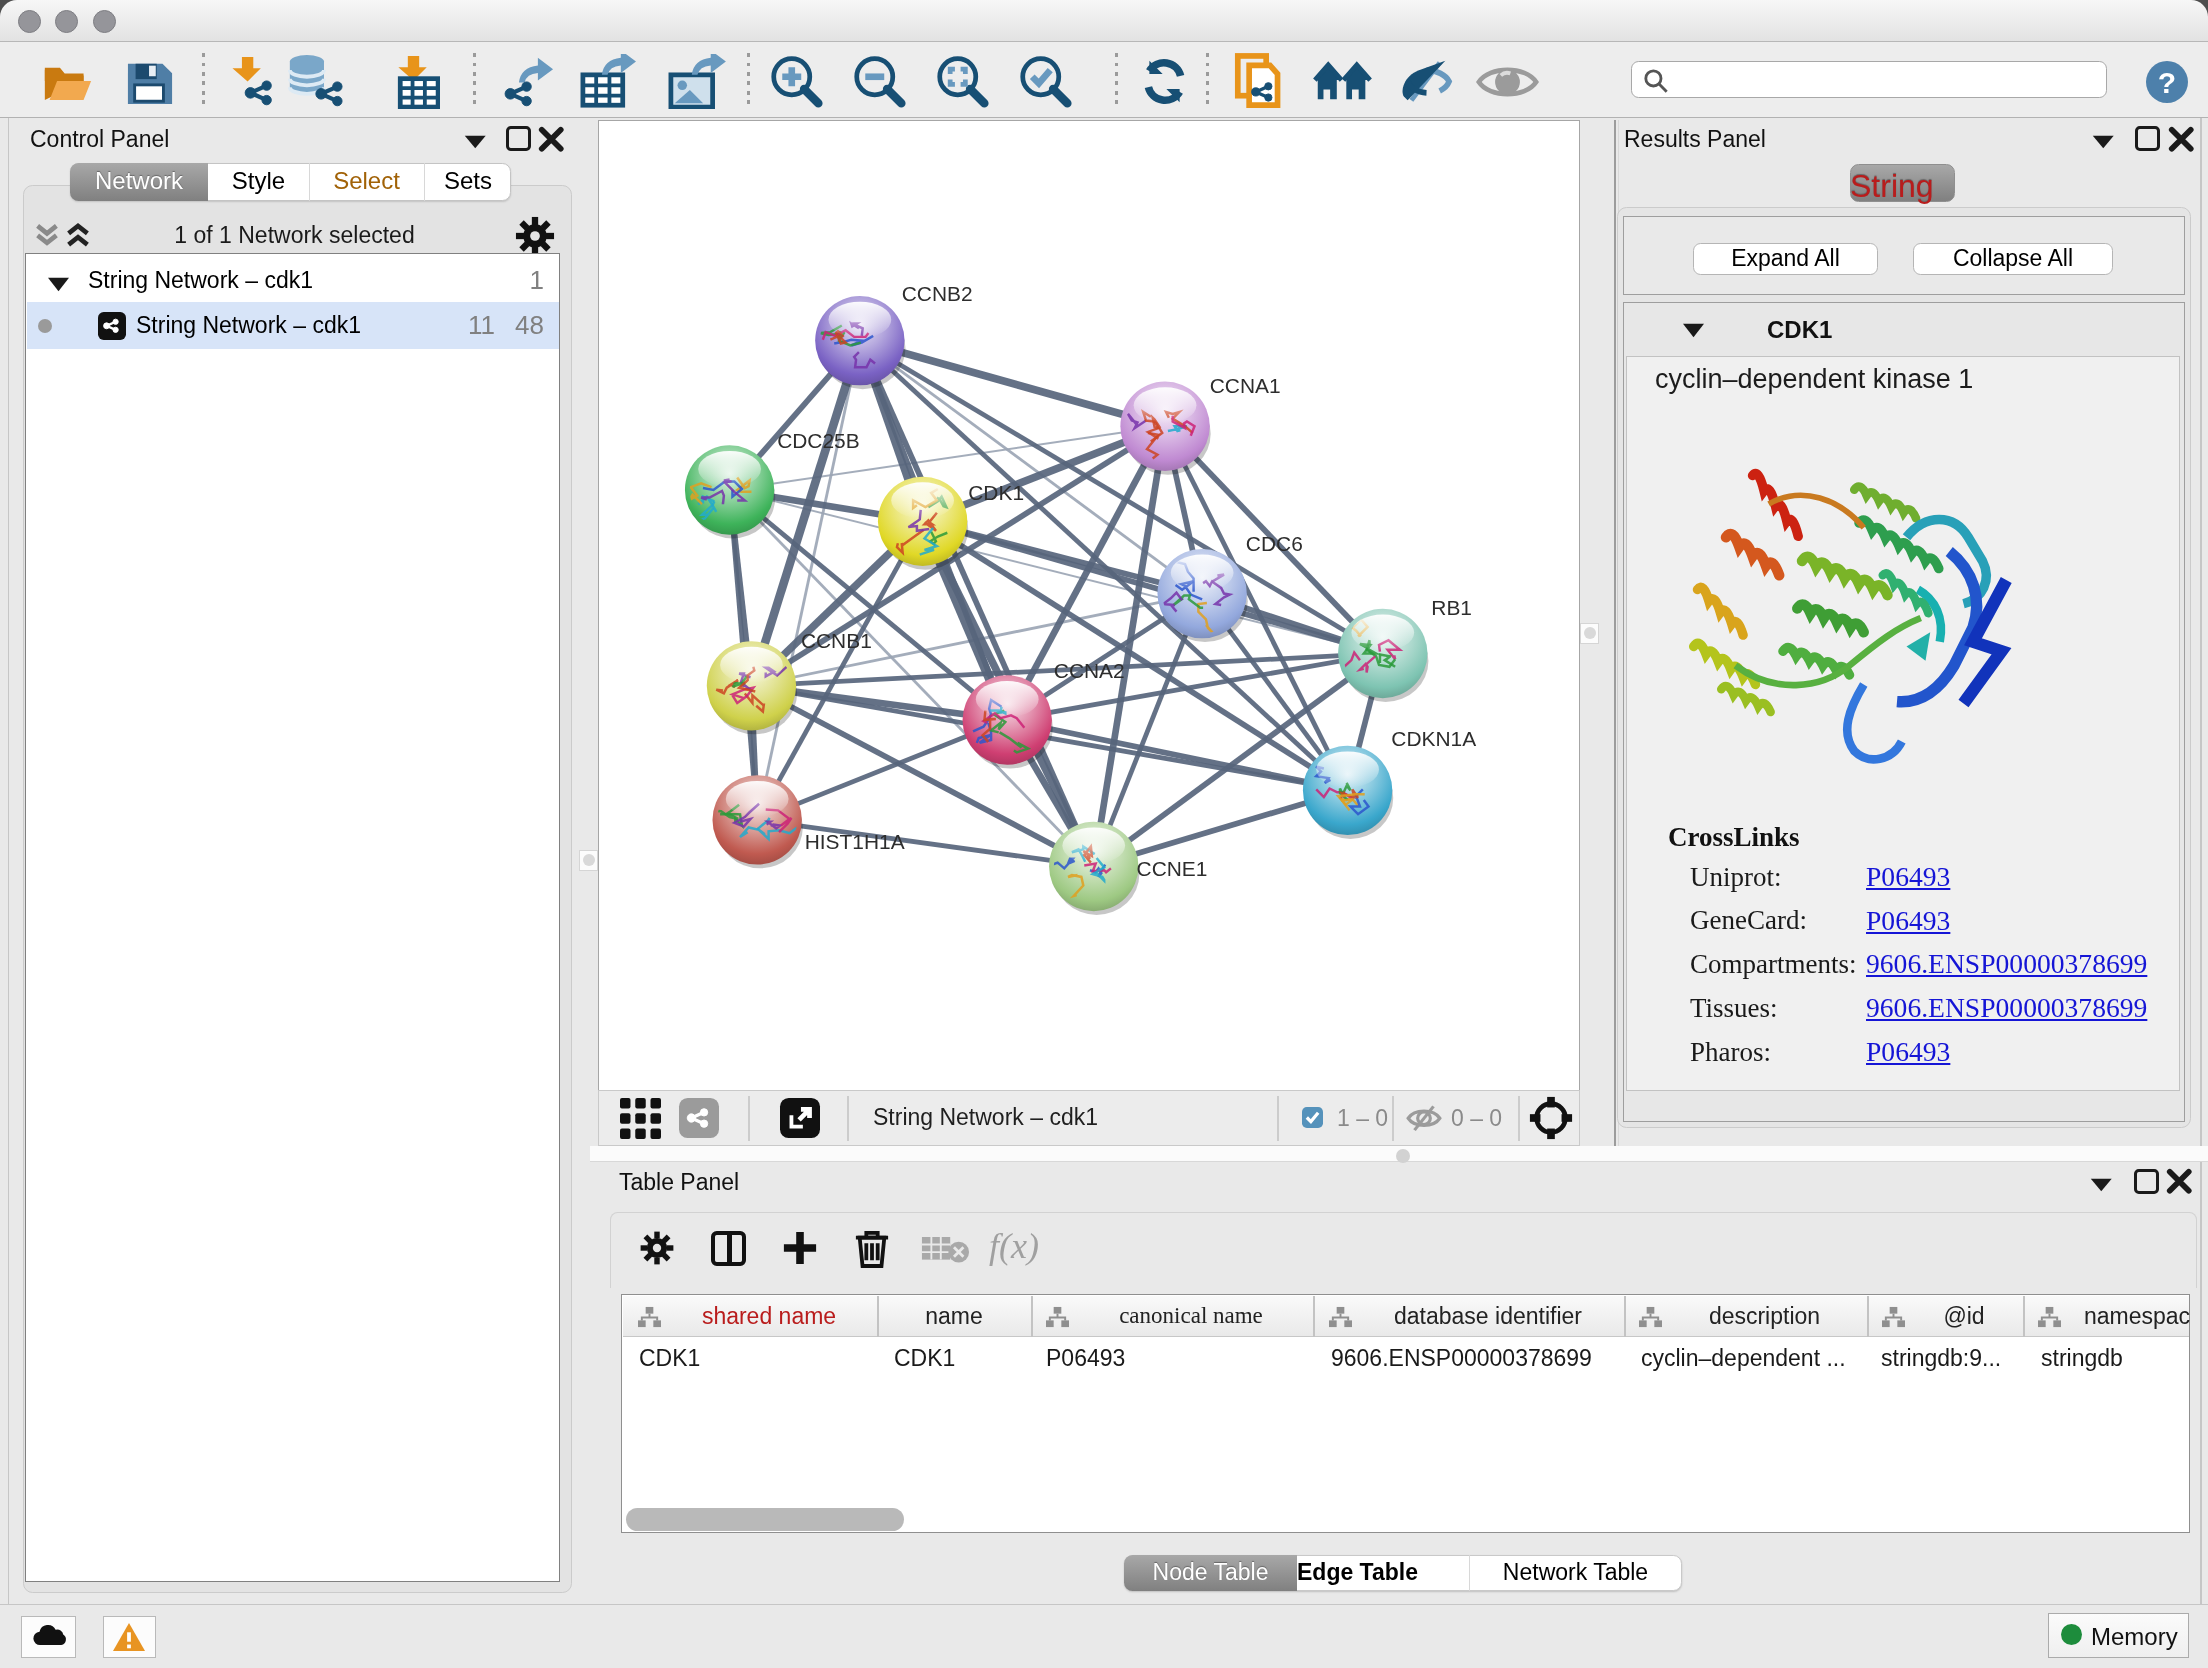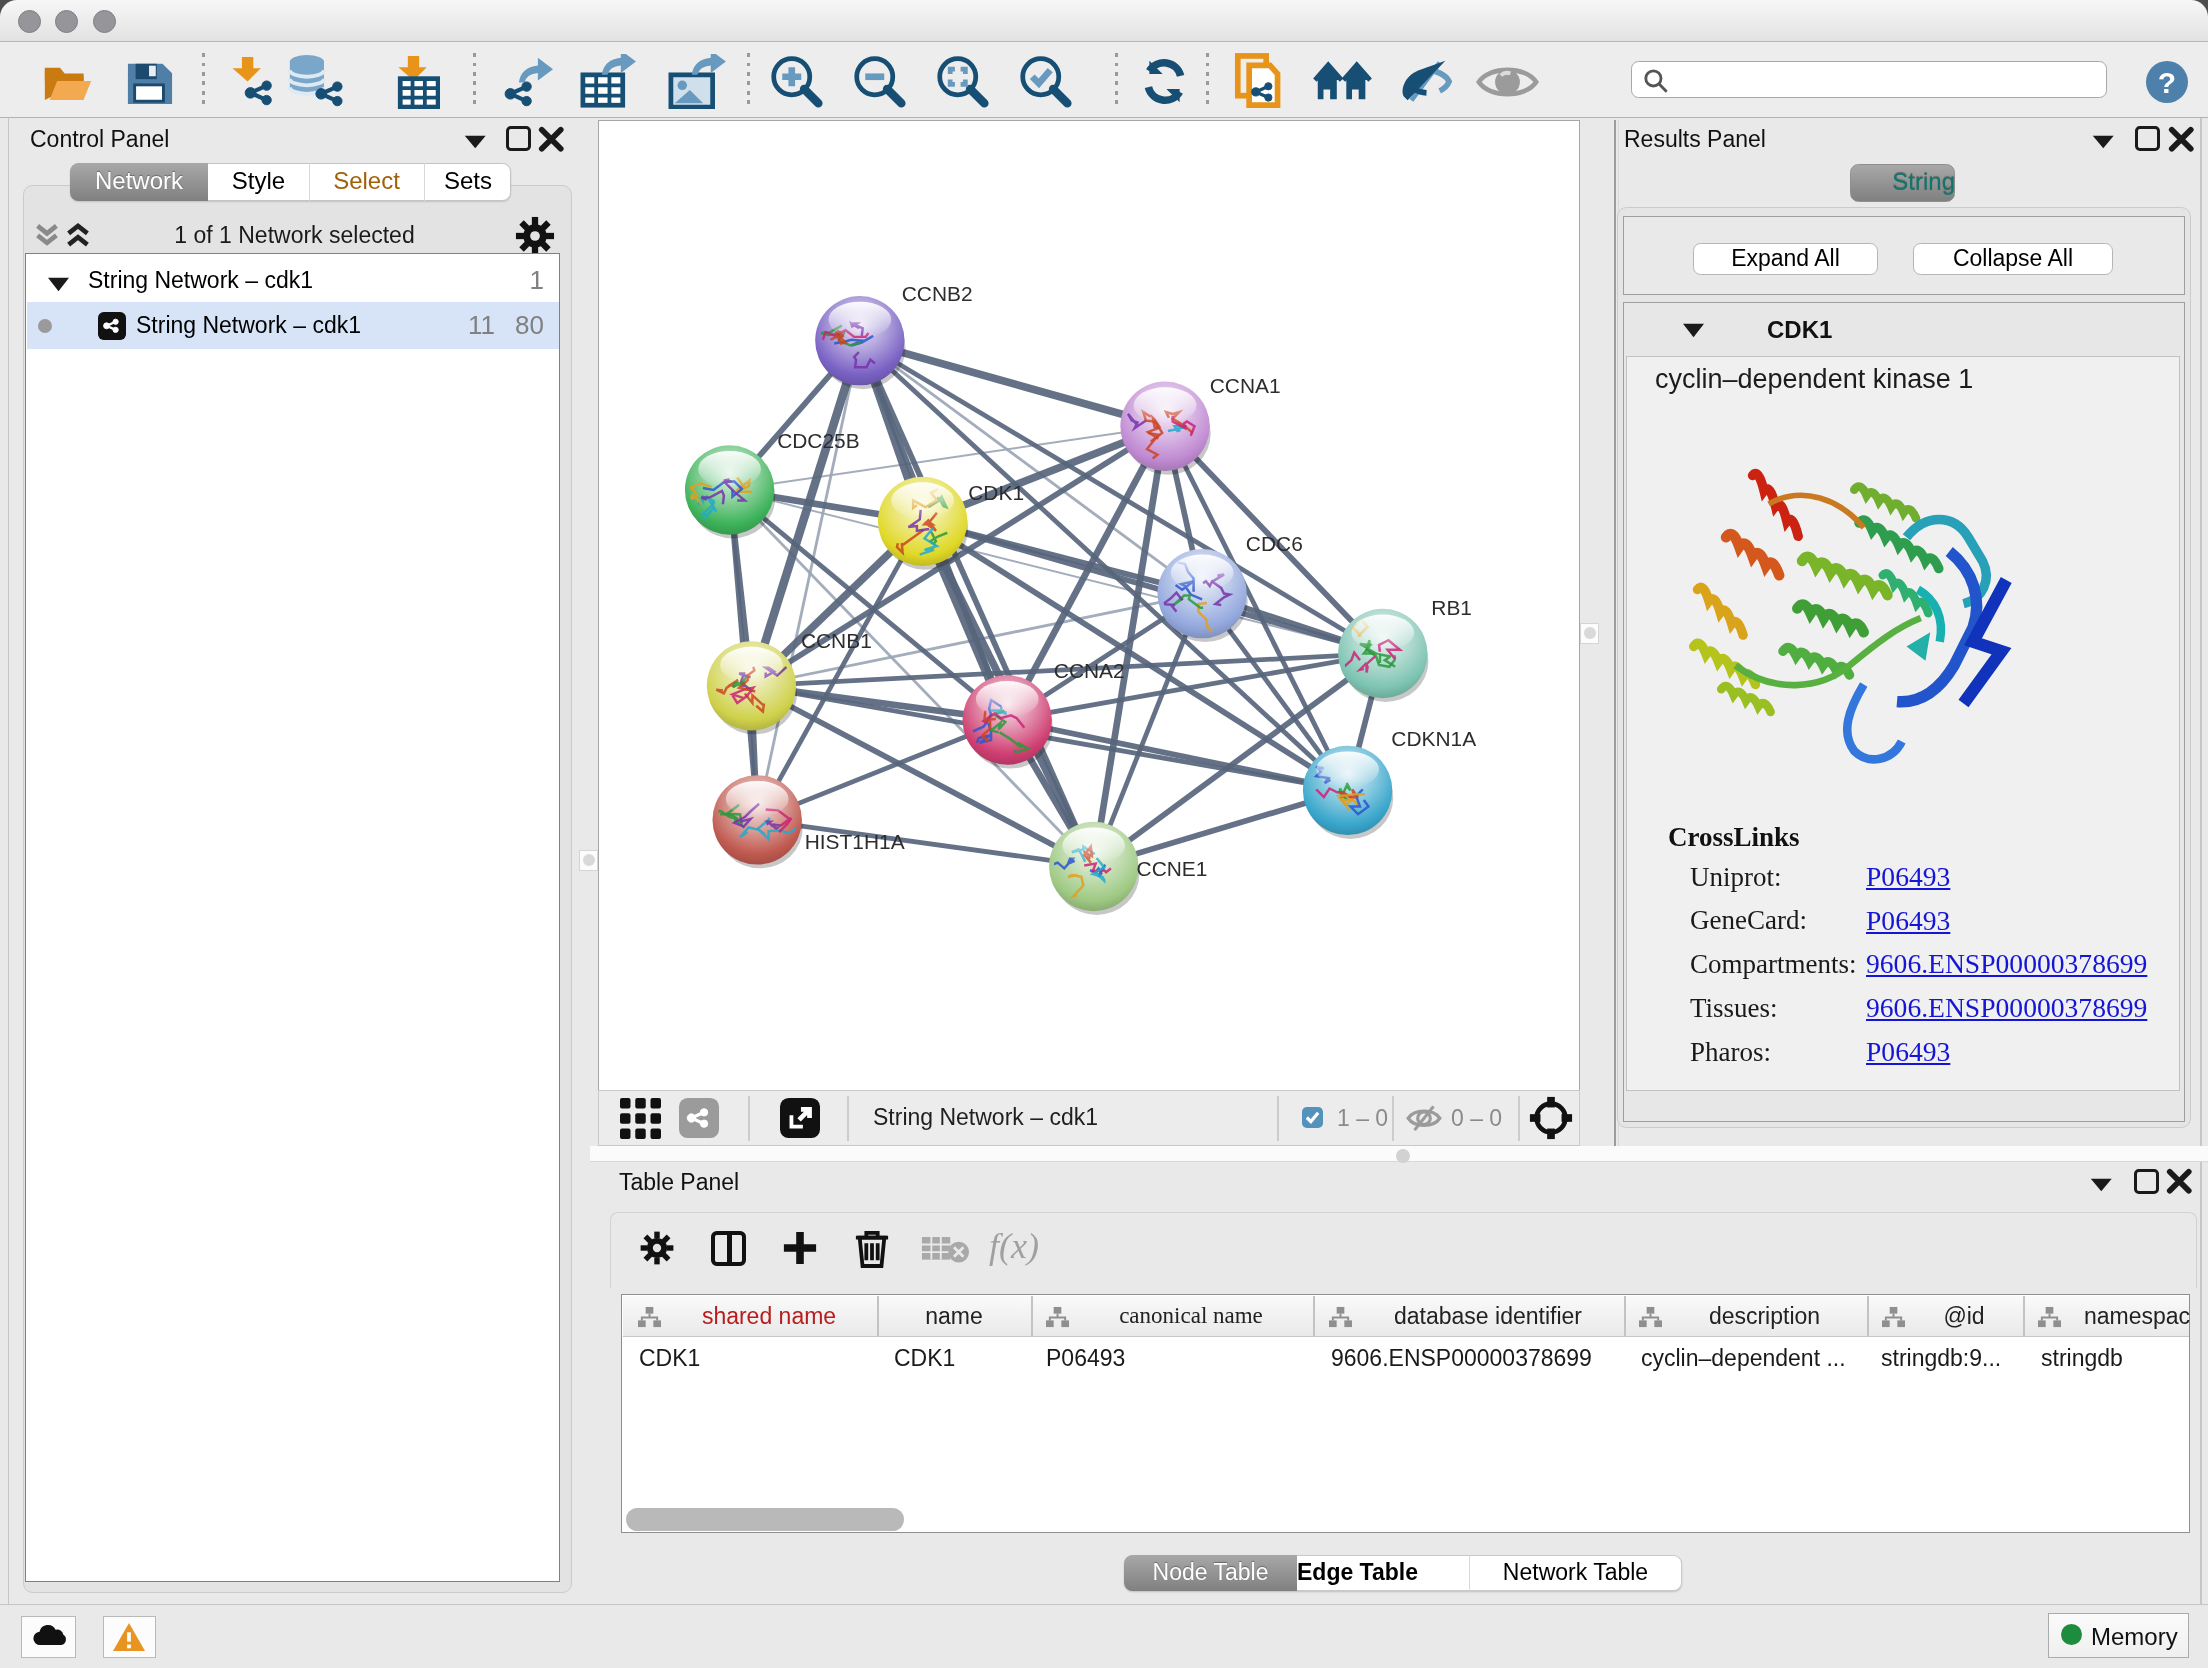--- a/index.html
+++ b/index.html
@@ -204,21 +204,21 @@
 <svg class="abs" style="left:98px;top:312px;" width="27.6" height="27.6" viewBox="0 0 29 29">
     <g fill="#ffffff" stroke="#ffffff">
       <circle cx="9.000000" cy="14.500000" r="3.100000"></circle>
       <circle cx="18.500000" cy="10.250000" r="2.750000"></circle>
       <circle cx="18.500000" cy="18.750000" r="2.750000"></circle>
       <path d="M18.500000 10.250000 L9.000000 14.500000 L18.500000 18.750000" fill="none" stroke-width="2.500000"></path>
     </g>
   </svg>
 <div class="txt" style="left:136px;top:312px;font-size:23px;color:#000;">String Network – cdk1</div>
 <div class="txt" style="left:409px;top:310px;width:86px;text-align:right;font-size:26px;color:#808080;">11</div>
-<div class="txt" style="left:420px;top:310px;width:124px;text-align:right;font-size:26px;color:#808080;">80</div>
+<div class="txt" style="left:420px;top:310px;width:124px;text-align:right;font-size:26px;color:#808080;">48</div>
 <div class="abs" style="left:598px;top:120px;width:982px;height:970px;background:#ffffff;border:1.9px solid #a6a6a6;border-bottom:none;"></div>
 <svg class="abs" style="left:600px;top:122px;" width="978" height="966" viewBox="0 0 1028 1016">
     <defs>
       <radialGradient id="gB2" cx="0.5" cy="0.32" r="0.72">
         <stop offset="0" stop-color="#ebe7f6"></stop>
         <stop offset="0.38" stop-color="#b5a8de"></stop>
         <stop offset="0.78" stop-color="#7a62c4"></stop>
         <stop offset="1" stop-color="#6450a0"></stop>
       </radialGradient>
       <radialGradient id="gA1" cx="0.5" cy="0.32" r="0.72">
@@ -571,21 +571,21 @@
 <div class="txt" style="left:1624px;top:126px;font-size:23px;color:#111;">Results Panel</div>
 <svg class="abs" style="left:2089px;top:131px;" width="28.5" height="21" viewBox="0 0 30 22">
     <path d="M4 5 h22 l-11 13 z" fill="#1a1a1a"></path>
   </svg>
 <div class="abs" style="left:2135px;top:126px;width:25px;height:25px;border:3.8px solid #1a1a1a;border-radius:4.8px;"></div>
 <svg class="abs" style="left:2167px;top:125px;" width="28.5" height="28.5" viewBox="0 0 30 30">
     <path d="M5 5 L25 25 M25 5 L5 25" stroke="#1a1a1a" stroke-width="6" stroke-linecap="round"></path>
   </svg>
 <div class="abs" style="left:1617px;top:207px;width:574px;height:921px;background:#e5e5e5;border:1.9px solid #cbcbcb;border-radius:9.5px;"></div>
 <div class="abs" style="left:1850px;top:164px;width:105px;height:38px;background:linear-gradient(#a8a8a8,#808080);border-radius:8.6px;border:1px solid #8f8f8f;"></div>
-<div class="txt" style="left:1850px;top:168px;width:105px;text-align:right;font-size:24px;color:#0f766e;text-shadow:0 -1px 1px #666;">String</div>
+<div class="txt" style="left:1850px;top:168px;width:105px;text-align:left;font-size:32px;color:#b91c1c;text-shadow:0 -1px 1px #666;">String</div>
 <div class="abs" style="left:1623px;top:216px;width:562px;height:79px;border:1.9px solid #9e9e9e;background:#e9e9e9;"></div>
 <div class="abs" style="left:1693px;top:243px;width:185px;height:32px;background:#ffffff;border:1px solid #b5b5b5;border-radius:7.6px;"></div>
 <div class="txt" style="left:1693px;top:245px;width:185px;text-align:center;font-size:23px;color:#000;">Expand All</div>
 <div class="abs" style="left:1913px;top:243px;width:200px;height:32px;background:#ffffff;border:1px solid #b5b5b5;border-radius:7.6px;"></div>
 <div class="txt" style="left:1913px;top:245px;width:200px;text-align:center;font-size:23px;color:#000;">Collapse All</div>
 <div class="abs" style="left:1623px;top:302px;width:562px;height:820px;border:1.9px solid #9e9e9e;background:#e7e7e7;"></div>
 <svg class="abs" style="left:1680px;top:320px;" width="27" height="21" viewBox="0 0 28 22">
     <path d="M3 4 h22 l-11 14 z" fill="#1a1a1a"></path>
   </svg>
 <div class="txt" style="left:1767px;top:316px;font-size:24px;font-weight:bold;color:#111;">CDK1</div>

